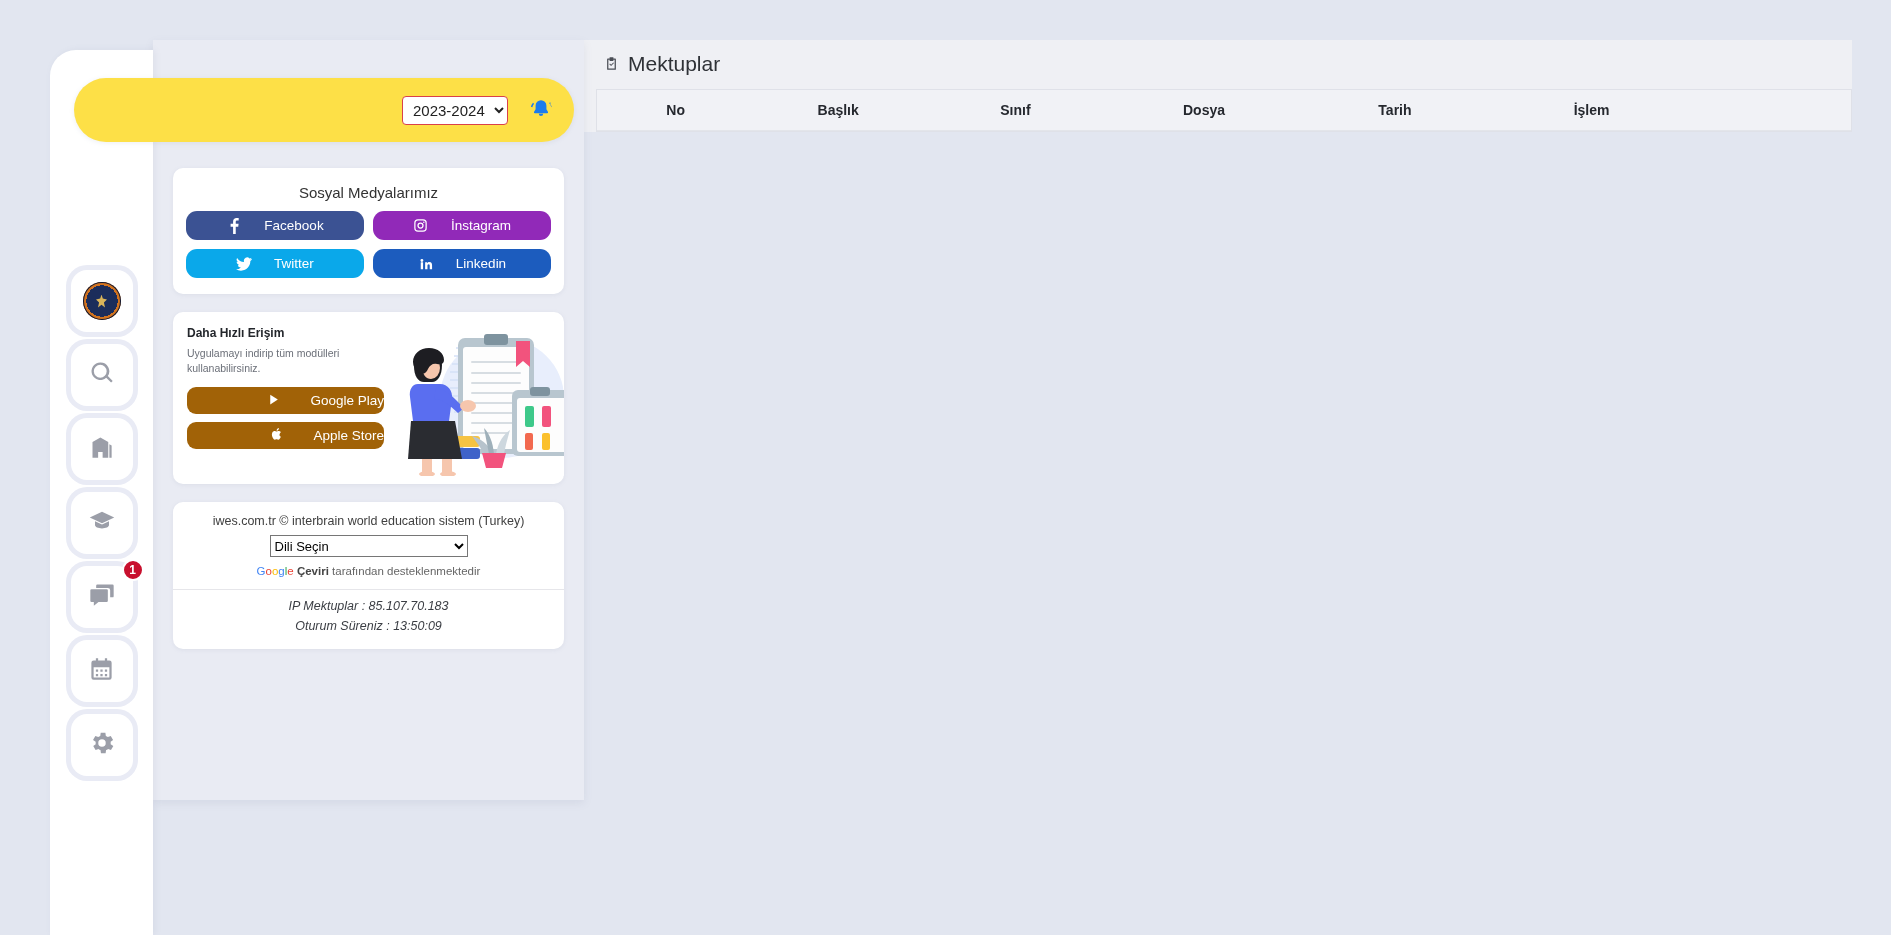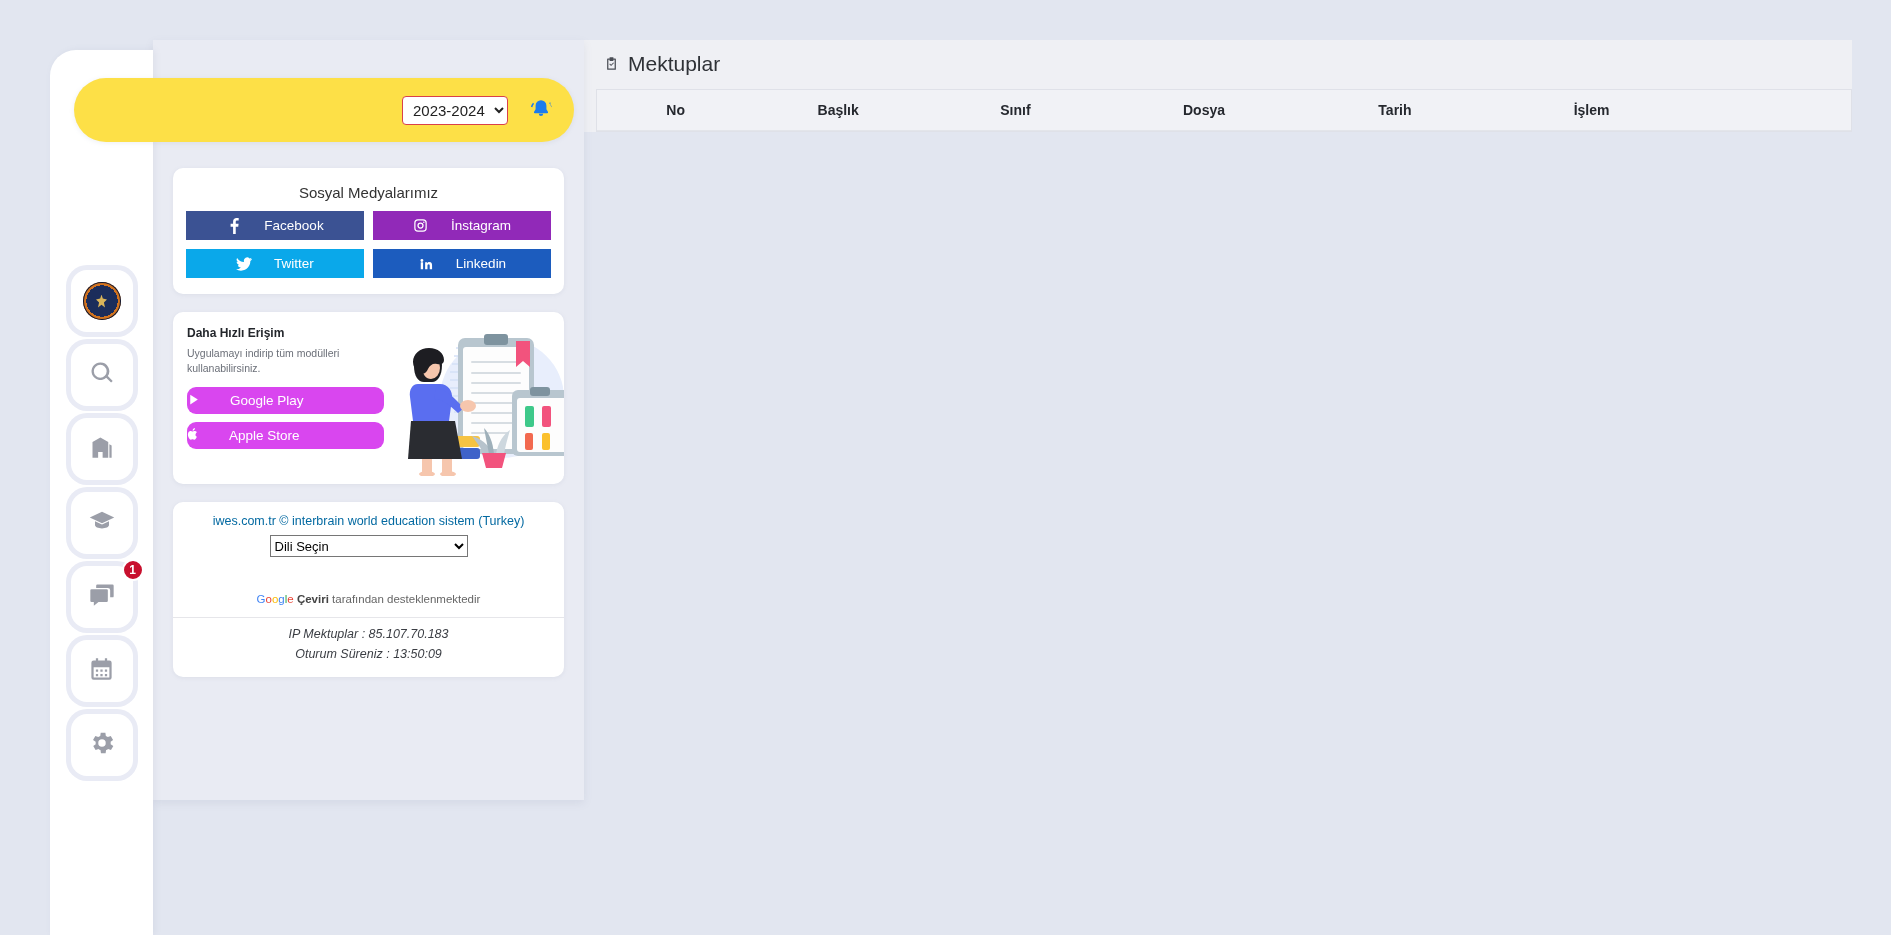--- a/index.html
+++ b/index.html
@@ -102,48 +102,48 @@
     font-size: 15px; color: #3a3a3a; cursor: pointer;
   }
   .menu-row .chev { margin-left: auto; color: #888; font-size: 15px; }
 
   .social-head { text-align: center; font-size: 15px; color: #333; padding: 16px 0 10px 0; }
   .social-grid {
     display: grid; grid-template-columns: 1fr 1fr; gap: 9px;
     padding: 0 13px 16px 13px;
   }
   .social-btn {
-    height: 29px; border-radius: 0; border: none; cursor: pointer;
+    height: 29px; border-radius: 11px; border: none; cursor: pointer;
     color: #fff; font-size: 13.5px; font-family: "Liberation Sans", sans-serif;
     display: flex; align-items: center; justify-content: center; gap: 22px;
     padding: 0 14px;
   }
   .social-btn .sicon { width: 16px; display:flex; align-items:center; justify-content:center; }
 
   .fast-wrap { display: flex; padding: 14px 0 8px 0; }
   .fast-left { width: 212px; padding-left: 14px; }
   .fast-title { font-size: 12px; font-weight: bold; color: #23262b; margin-bottom: 6px; }
   .fast-sub { font-size: 10.5px; color: #6b6f78; line-height: 1.45; margin-bottom: 11px; }
   .store-btn {
-    display: flex; align-items: center; justify-content: flex-start; gap: 30px;
-    width: 197px; height: 27px; background: #d946ef; color: #fff;
+    display: flex; align-items: center; justify-content: flex-end; gap: 30px;
+    width: 197px; height: 27px; background: #a16207; color: #fff;
     border: none; border-radius: 9px; cursor: pointer;
     font-size: 13.5px; font-family: "Liberation Sans", sans-serif;
     margin-bottom: 8px;
   }
   .illus { position: relative; width: 200px; height: 150px; }
 
   .footer-card { padding: 0 0 2px 0; }
-  .foot-line { text-align: center; font-size: 12.5px; color: #0369a1; padding: 12px 8px 7px 8px; }
+  .foot-line { text-align: center; font-size: 12.5px; color: #404040; padding: 12px 8px 7px 8px; }
   #lang-select {
     display: block; margin: 0 auto; width: 198px; height: 22px;
     font-size: 13px; font-family: "Liberation Sans", sans-serif;
     border: 1px solid #767676; background: #fff; cursor: pointer;
   }
-  .goog { text-align: center; font-size: 11.5px; color: #666; padding: 8px 0 12px 0; margin-top: 28px; }
+  .goog { text-align: center; font-size: 11.5px; color: #666; padding: 8px 0 12px 0; }
   .goog b { color: #444; }
   .g1{color:#4285F4}.g2{color:#EA4335}.g3{color:#FBBC05}.g4{color:#4285F4}.g5{color:#34A853}.g6{color:#EA4335}
   .sep { height: 1px; background: #e6e6ea; }
   .ipline { text-align: center; font-size: 12.5px; color: #3b3e44; font-style: italic; padding: 9px 0 0 0; }
   .ipline.last { padding: 6px 0 14px 0; }
 
   
   #main {
     position: absolute; left: 584px; top: 40px;
     width: 1268px; height: 85px; z-index: 2;

